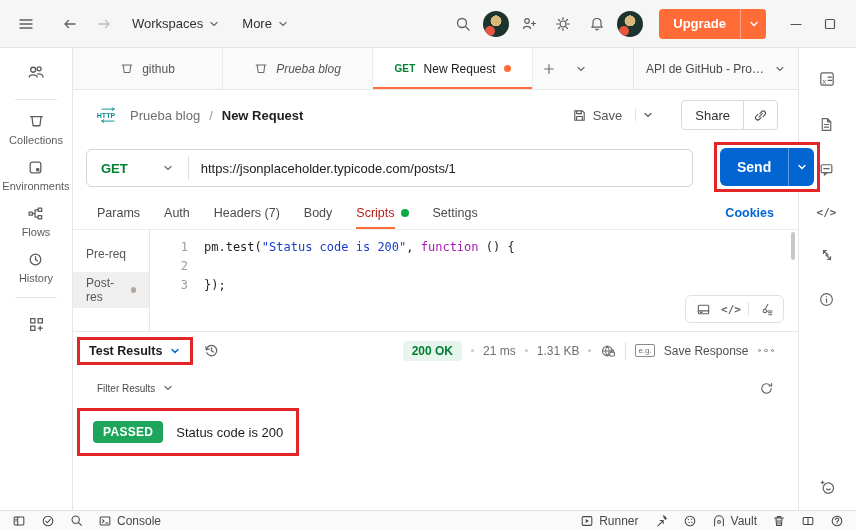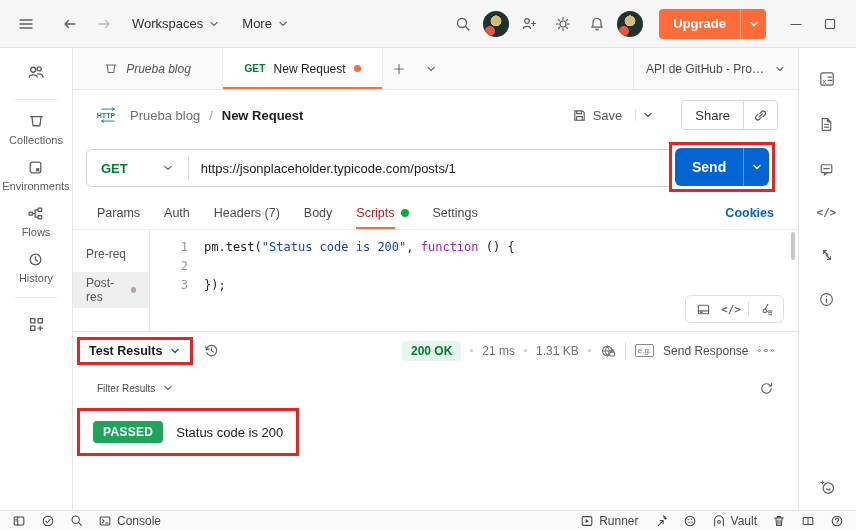--- a/index.html
+++ b/index.html
@@ -44,21 +44,21 @@
 .shareg{display:flex;align-items:center;border:1px solid #d9d9d9;border-radius:4px;height:30px;overflow:hidden;margin:0 0 0 12px;background:#fff}
 .sharel{padding:0 13px;font-size:13px;color:#303030;cursor:pointer}
 .sharelink{width:34px;height:100%;display:flex;align-items:center;justify-content:center;border-left:1px solid #d9d9d9;color:#555;cursor:pointer}
 
 .urlrow{height:56px;display:flex;align-items:center;padding-left:13px;position:relative;flex:none}
 .urlbox{width:607px;height:38px;border:1px solid #d4d4d4;border-radius:6px;display:flex;align-items:center;background:#fff}
 .msel{display:flex;align-items:center;gap:34px;padding:0 14px;color:#007f31;font-weight:700;font-size:13px;cursor:pointer}
 .msel .cv{color:#6b6b6b}
 .udiv{width:1px;height:24px;background:#e0e0e0}
 .urltxt{padding:0 12px;font-size:13px;color:#212121;white-space:nowrap;cursor:text}
-.redwrap{border:3px solid #e32525;padding:3px;position:absolute;left:596px;top:2px;background:#fff}
+.redwrap{border:3px solid #e32525;padding:3px;position:absolute;left:641px;top:2px;background:#fff}
 .sendbtn{display:flex;height:38px;background:#0265d2;border-radius:6px;color:#fff;font-weight:700;font-size:14px;overflow:hidden;cursor:pointer}
 .sendm{display:flex;align-items:center;padding:0 17px}
 .sendc{display:flex;align-items:center;justify-content:center;width:26px;border-left:1px solid rgba(255,255,255,.35)}
 
 .rtabs{height:33px;display:flex;align-items:center;padding:0 24px;gap:24px;font-size:12.5px;color:#4a4a4a;flex:none}
 .rtab{cursor:pointer;position:relative;display:flex;align-items:center;gap:6px;height:100%}
 .rtab.active{color:#b91c1c;font-weight:400}
 .rtab.active::after{content:"";position:absolute;left:0;bottom:0;width:calc(100% - 14px);border-bottom:2px solid #ff6c37}
 .gdot{width:8px;height:8px;border-radius:50%;background:#0caa45}
 .cookies{margin-left:auto;color:#0265d2;font-weight:600;cursor:pointer}
@@ -230,20 +230,26 @@
             <rect x="9.5" y="2.5" width="4" height="4"></rect>
             <rect x="2.5" y="9.5" width="4" height="4"></rect>
             <path d="M11.5 9.5v4M9.5 11.5h4"></path>
           </svg>
         </span>
     </div>
 
     <div class="maincol">
 
       <div class="tabbar">
+        <span class="tab">
+          <svg width="14" height="14" viewBox="0 0 16 16" fill="none" stroke="#6b6b6b" stroke-width="1.2" stroke-linecap="round" stroke-linejoin="round">
+              <path d="M2.5 3.5h11M3.7 3.5l1.1 8.5h6.4l1.1-8.5"></path>
+            </svg>
+          <span class="tlbl">github</span>
+        </span>
         <span class="tab italic">
           <svg width="14" height="14" viewBox="0 0 16 16" fill="none" stroke="#6b6b6b" stroke-width="1.2" stroke-linecap="round" stroke-linejoin="round">
               <path d="M2.5 3.5h11M3.7 3.5l1.1 8.5h6.4l1.1-8.5"></path>
             </svg>
           <span class="tlbl">Prueba blog</span>
         </span>
         <span class="tab active">
           <span class="tmethod">GET</span>
           <span class="tlbl">New Request</span>
           <span class="udot"></span>
@@ -406,21 +412,21 @@
           <span>
               <svg width="16" height="16" viewBox="0 0 16 16" fill="none" stroke="currentColor" stroke-width="1.1" stroke-linecap="round">
                 <circle cx="7.3" cy="8" r="4.8"></circle>
                 <path d="M2.5 8h9.6M7.3 3.2a7.6 7.6 0 0 1 0 9.6M7.3 3.2a7.6 7.6 0 0 0 0 9.6"></path>
                 <rect x="9.8" y="9.2" width="4.6" height="3.8" rx=".8" fill="#fff"></rect>
                 <path d="M10.9 9.2v-.9a1.4 1.4 0 0 1 2.8 0v.9"></path>
               </svg>
             </span>
           <span class="vline"></span>
           <span class="egbox">e.g.</span>
-          <span class="savresp">Send Response</span>
+          <span class="savresp">Save Response</span>
           <span class="dots3">
               <i></i>
               <i></i>
               <i></i>
             </span>
         </span>
       </div>
 
       <div class="filtrow">
         <span>Filter Results</span>

